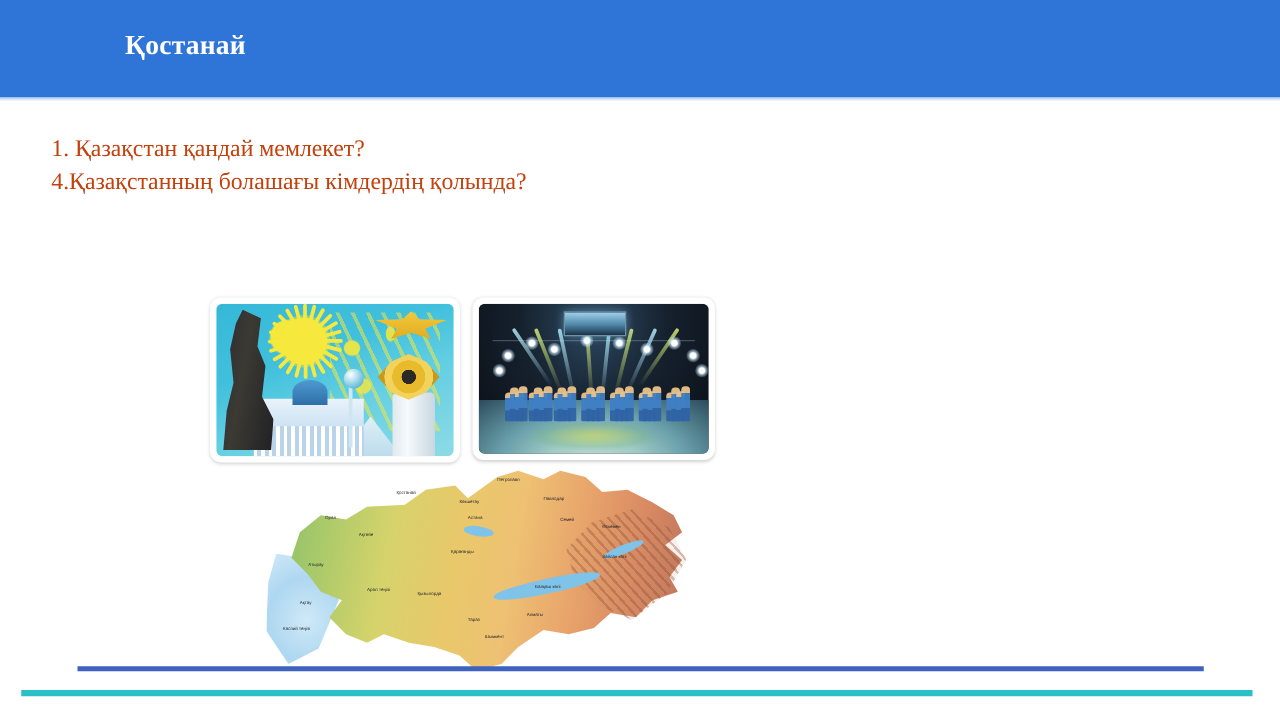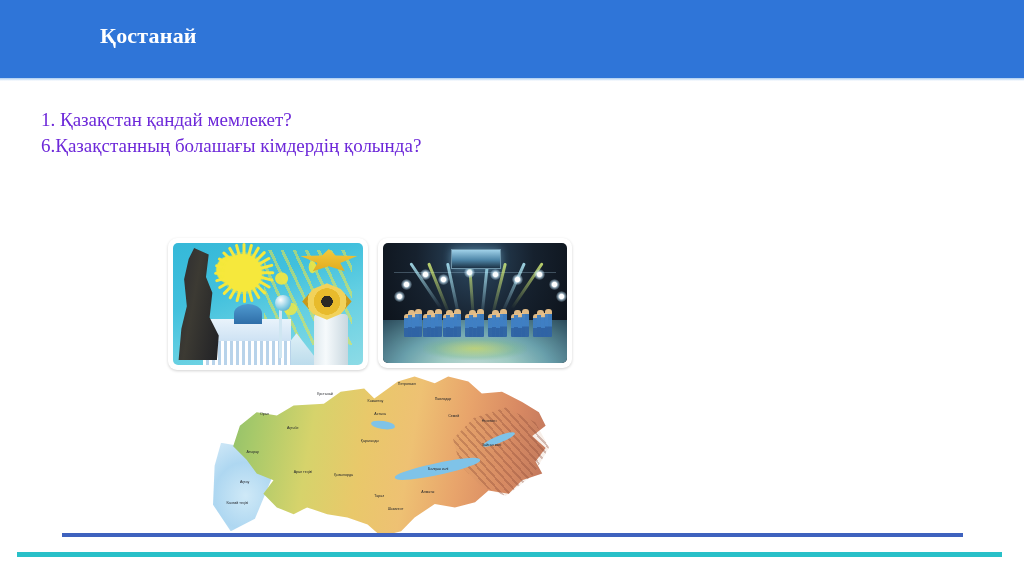--- a/index.html
+++ b/index.html
@@ -48,21 +48,21 @@
     font-weight: bold;
     color: #ffffff;
     letter-spacing: 0.2px;
     white-space: nowrap;
   }
 
   
   .body-text {
     position: absolute;
     left: 41px;
-    color: #6d28d9;
+    color: #c2410c;
     font-family: "Liberation Serif", "DejaVu Serif", serif;
     font-size: 19px;
     line-height: 26px;
     white-space: nowrap;
   }
   .q-block { top: 107px; }
   .prompt-line { top: 193px; }
 
   
   .photo-frame {
@@ -395,21 +395,21 @@
 <body>
 
 <div id="slide">
 
   <div class="header-band"></div>
   <div class="header-underglow"></div>
   <div class="header-title">Қостанай</div>
 
   <div class="body-text q-block">
     <div>1. Қазақстан қандай мемлекет?</div>
-    <div>6.Қазақстанның болашағы кімдердің қолында?</div>
+    <div>4.Қазақстанның болашағы кімдердің қолында?</div>
   </div>
 
 
   <div class="photo-frame" id="photo-flag-collage">
     <div class="photo-inner">
       <div class="collage-bg"></div>
       <div class="sunray" id="sunrays">
           <i style="transform: rotate(0deg);"></i>
           <i style="transform: rotate(15deg);"></i>
           <i style="transform: rotate(30deg);"></i>

